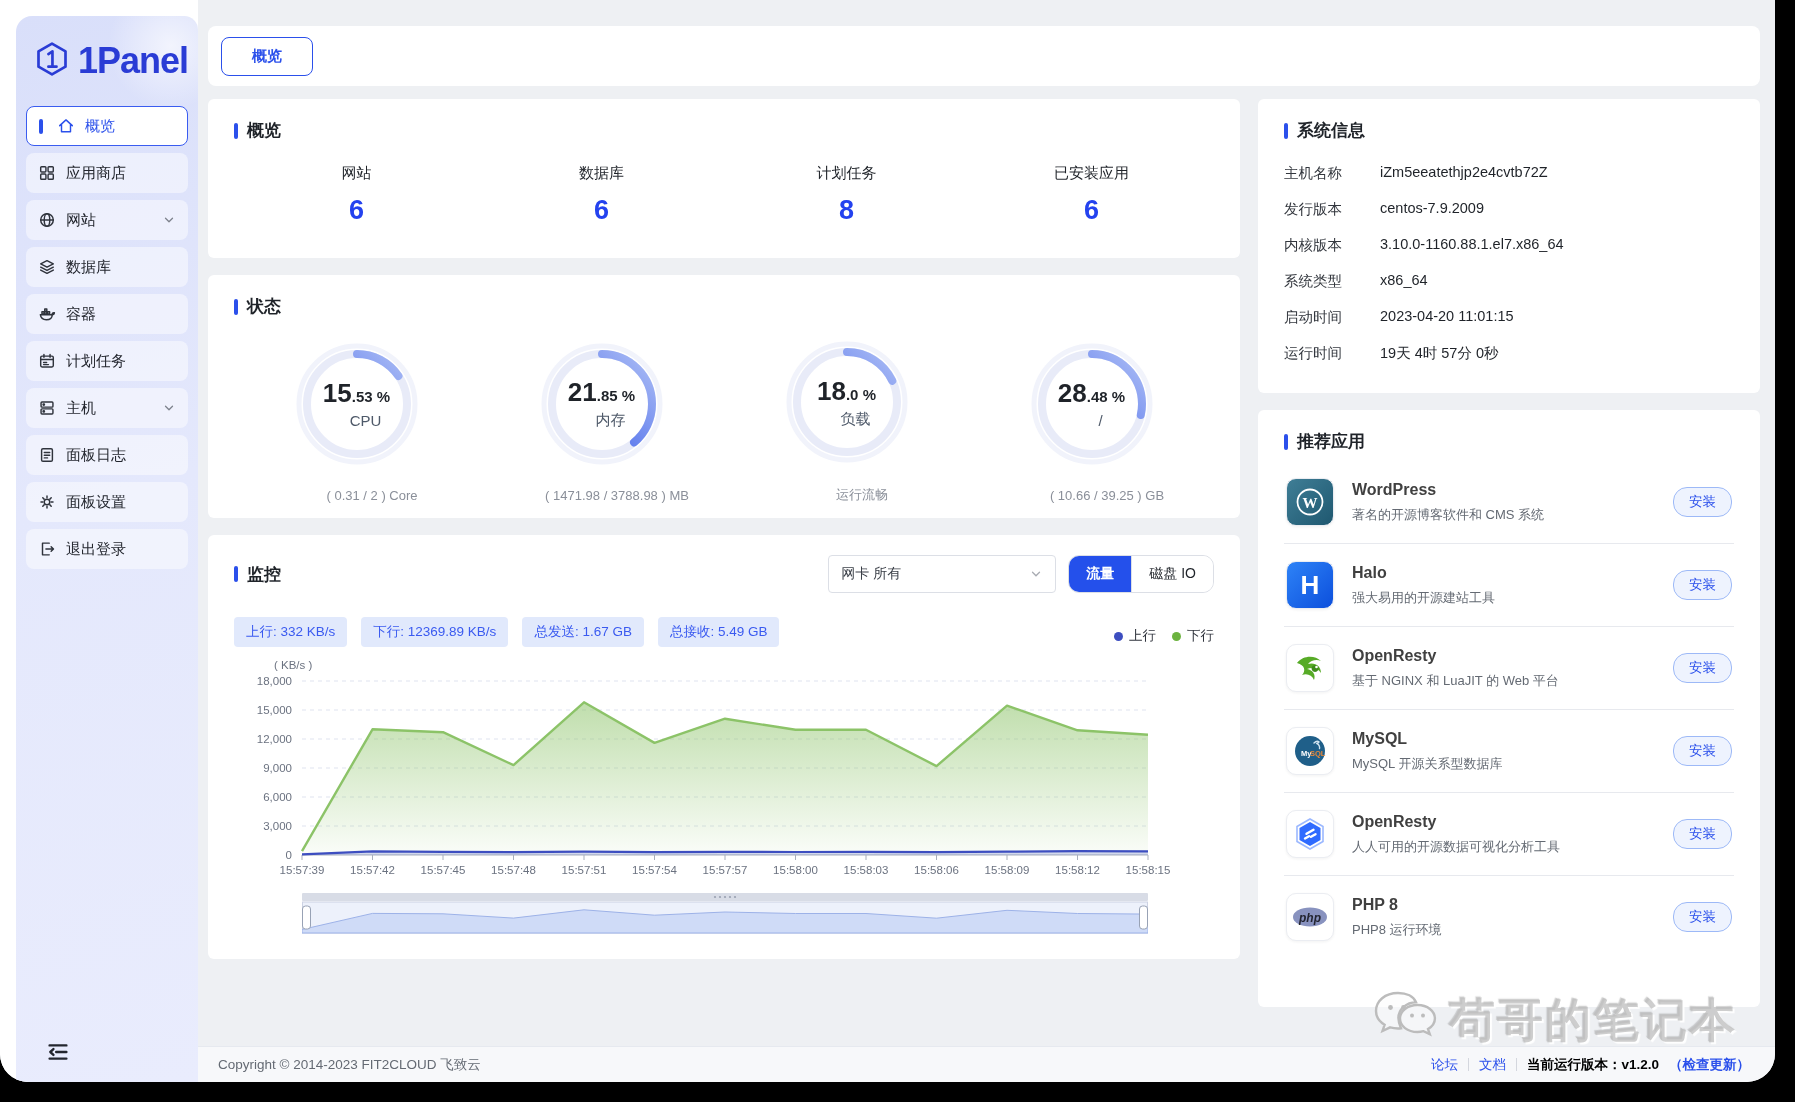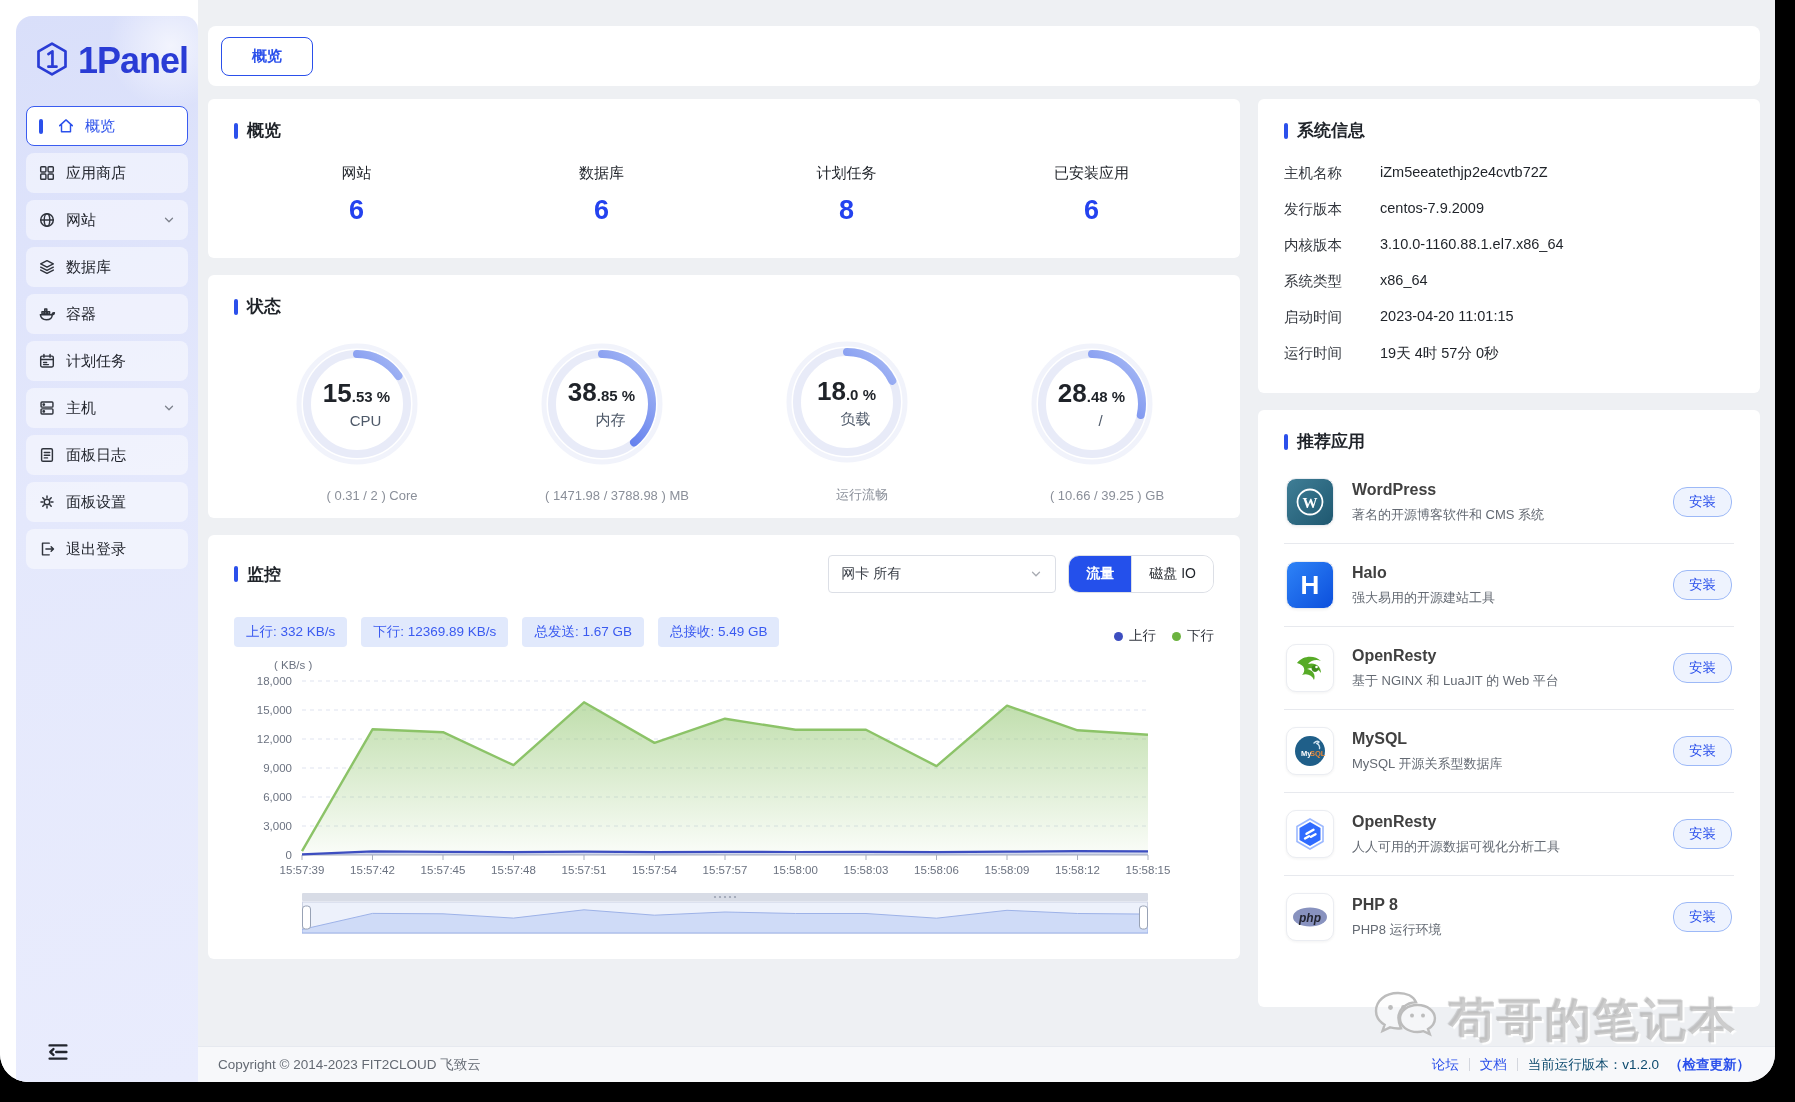--- a/index.html
+++ b/index.html
@@ -93,21 +93,21 @@
   .app-name { font-size:16px; font-weight:700; color:#404040; }
   .app-desc { font-size:13px; color:#646a73; margin-top:7px; }
   .install-btn { border:1px solid #9db9f7; background:#eef3fe; color:#2b50eb; font-size:13.5px; padding:5px 15px; border-radius:14px; cursor:pointer; flex:none; }
 
   
   .page-footer { margin-top:auto; height:36px; background:#f7f8fa; border-top:1px solid #e6e9ef; display:flex; align-items:center; padding:0 25px 0 20px; font-size:13.5px; }
   .copyright { color:#646a73; }
   .foot-right { margin-left:auto; display:flex; align-items:center; gap:10px; }
   .foot-link { color:#2b50eb; cursor:pointer; }
   .foot-div { width:1px; height:13px; background:#d4d7de; }
-  .version { color:#0c4a6e; }
+  .version { color:#000000;font-weight:bold; }
   .update-link { color:#2b50eb; font-weight:700; cursor:pointer; }
 
   
   .watermark { position:absolute; right:38px; bottom:28px; display:flex; align-items:center; gap:8px; z-index:6; pointer-events:none; }
   .wm-text { font-size:46px; font-weight:700; color:rgba(190,190,190,.75);
     text-shadow:2px 2px 1px rgba(255,255,255,.95), -1px -1px 1px rgba(110,110,110,.3); letter-spacing:2px; }
 </style>
 </head>
 <body>
 
@@ -328,21 +328,21 @@
                       <linearGradient id="gg1" x1="0" y1="0" x2="1" y2="1">
           <stop offset="0%" stop-color="#2b50e8"></stop>
                         <stop offset="100%" stop-color="#aebff5"></stop>
         </linearGradient>
                     </defs>
         <circle cx="66" cy="66" r="58" fill="none" stroke="#f1f3fb" stroke-width="5"></circle>
         <circle cx="66" cy="66" r="50" fill="none" stroke="#e8ebf8" stroke-width="8"></circle>
         <circle cx="66" cy="66" r="50" fill="none" stroke="url(#gg1)" stroke-width="8" stroke-linecap="round" stroke-dasharray="122.1 314.2" transform="rotate(-90 66 66)"></circle>
       </svg>
       <div class="gauge-center">
-        <div class="gv"><b>38</b><span>.85 %</span></div>
+        <div class="gv"><b>21</b><span>.85 %</span></div>
         <div class="glabel">内存</div>
       </div>
     </div>
     <div class="gcaption">( 1471.98 / 3788.98 ) MB</div>
   </div>
   <div class="gauge">
     <div class="gauge-wrap">
       <svg width="132" height="132" viewBox="0 0 132 132">
         <defs>
                       <linearGradient id="gg2" x1="0" y1="0" x2="1" y2="1">

